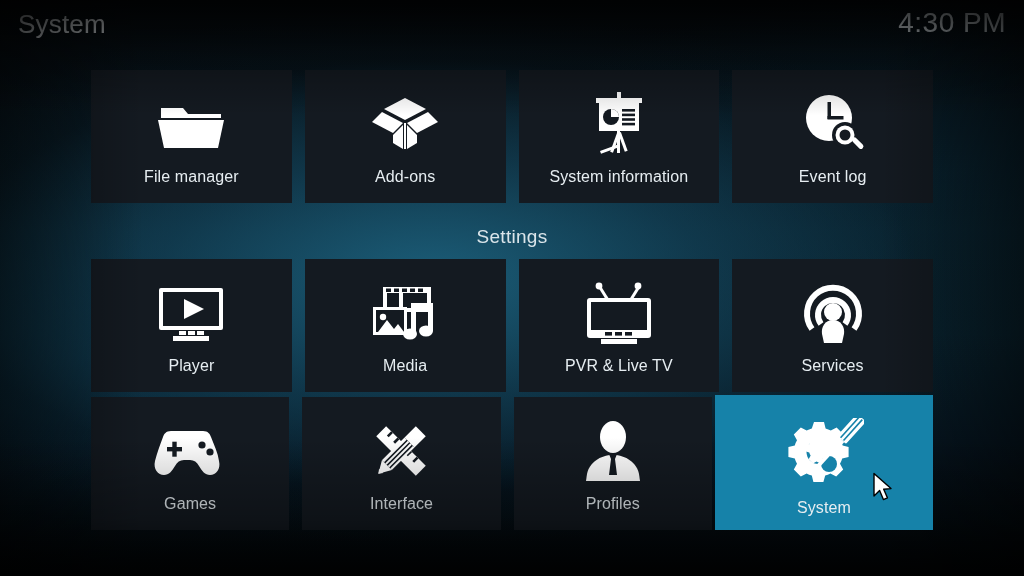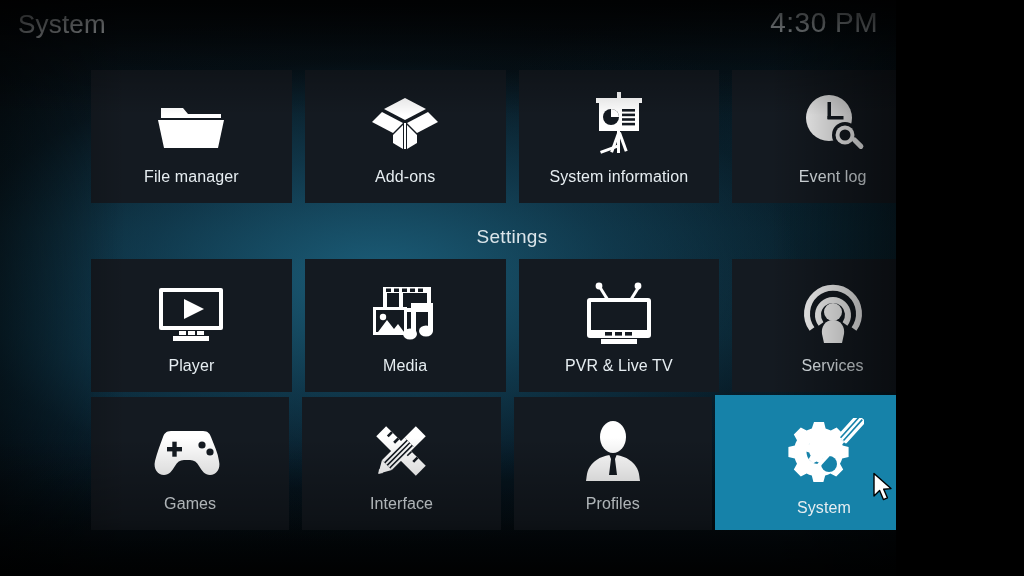--- a/index.html
+++ b/index.html
@@ -2,21 +2,21 @@
 <html><head>
 <meta charset="utf-8">
 <style>
   html, body {
     margin: 0;
     padding: 0;
     background: #000;
   }
   #screen {
     position: relative;
-    width: 896px;
+    width: 1024px;
     height: 576px;
     overflow: hidden;
     font-family: "Liberation Sans", sans-serif;
     color: #e8eef2;
     
     background:
       radial-gradient(ellipse 70% 55% at 42% 48%, rgba(28,96,124,0.95) 0%, rgba(20,70,94,0.62) 38%, rgba(10,34,48,0.18) 68%, rgba(0,0,0,0) 85%),
       radial-gradient(ellipse 50% 40% at 8% 62%, rgba(14,54,74,0.55) 0%, rgba(6,24,36,0.10) 70%, rgba(0,0,0,0) 100%),
       radial-gradient(ellipse 60% 45% at 92% 30%, rgba(8,40,56,0.45) 0%, rgba(0,0,0,0) 72%),
       linear-gradient(180deg, #050a0e 0%, #071219 16%, #0a212c 40%, #09222e 58%, #061520 78%, #020608 100%);

